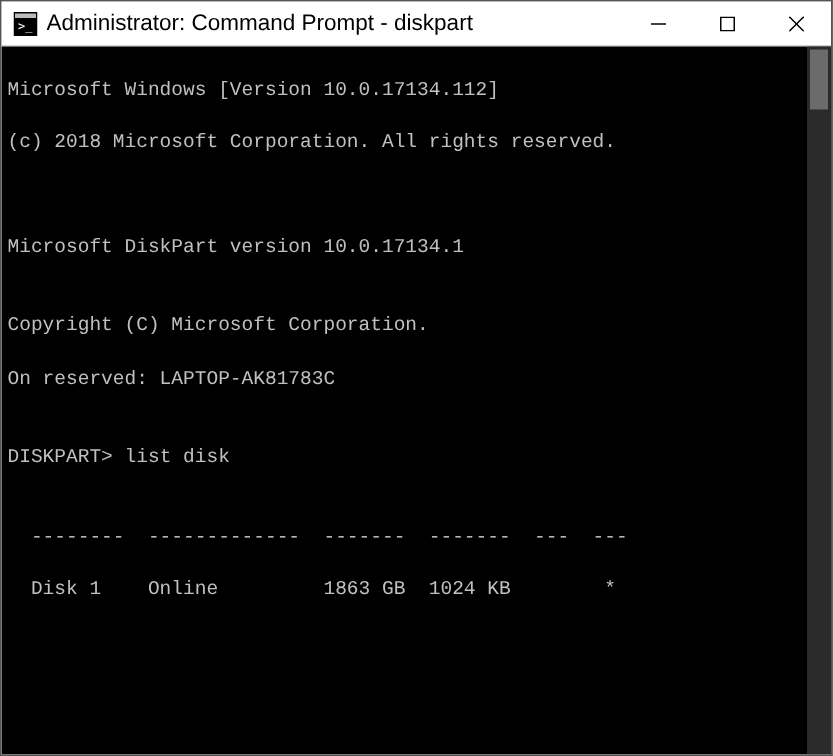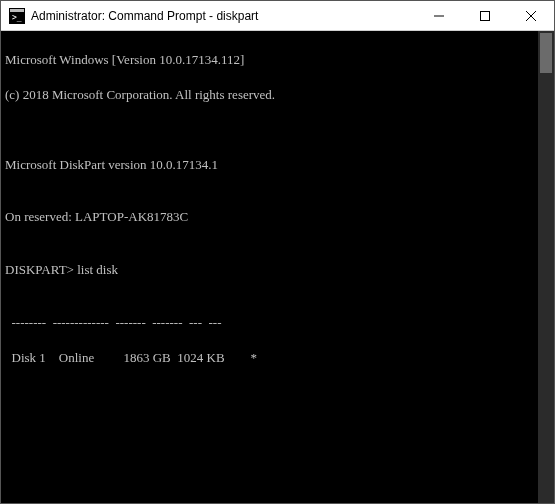--- a/index.html
+++ b/index.html
@@ -21,21 +21,21 @@
 .titlebar-icon {
   width: 16px;
   height: 16px;
   margin: 0 6px 0 8px;
   display: flex;
   align-items: center;
   justify-content: center;
 }
 .titlebar-title {
   flex: 1;
-  font-size: 12px;
+  font-size: 15px;
   color: #000;
   white-space: nowrap;
   overflow: hidden;
 }
 .window-controls {
   display: flex;
   height: 100%;
 }
 .win-btn {
   width: 46px;
@@ -45,21 +45,21 @@
   justify-content: center;
   font-size: 10px;
   color: #000;
   cursor: pointer;
 }
 .terminal {
   width: 100%;
   height: calc(100% - 30px);
   background: #000000;
   color: #c0c0c0;
-  font-family: Liberation Serif, serif;
+  font-family: Liberation Mono, monospace;
   font-size: 13px;
   line-height: 1.35;
   padding: 2px 4px;
   white-space: pre;
   overflow: hidden;
   position: relative;
 }
 .scrollbar {
   position: absolute;
   right: 0;
@@ -110,20 +110,21 @@
   </div>
 </div>
 
 <div class="terminal">
 <span class="line">Microsoft Windows [Version 10.0.17134.112]</span>
 <span class="line">(c) 2018 Microsoft Corporation. All rights reserved.</span>
 <span class="line"></span>
 <span class="line"></span>
 <span class="line">Microsoft DiskPart version 10.0.17134.1</span>
 <span class="line"></span>
+<span class="line">Copyright (C) Microsoft Corporation.</span>
 <span class="line">On reserved: LAPTOP-AK81783C</span>
 <span class="line"></span>
 <span class="line"><span>DISKPART&gt;</span><span> list disk</span></span>
 <span class="line"></span>
 <span class="line">  --------  -------------  -------  -------  ---  ---</span>
 <span class="line">  Disk 1    Online         1863 GB  1024 KB        *</span>
 
 <span class="line"></span>
 
 <span class="line"></span>

